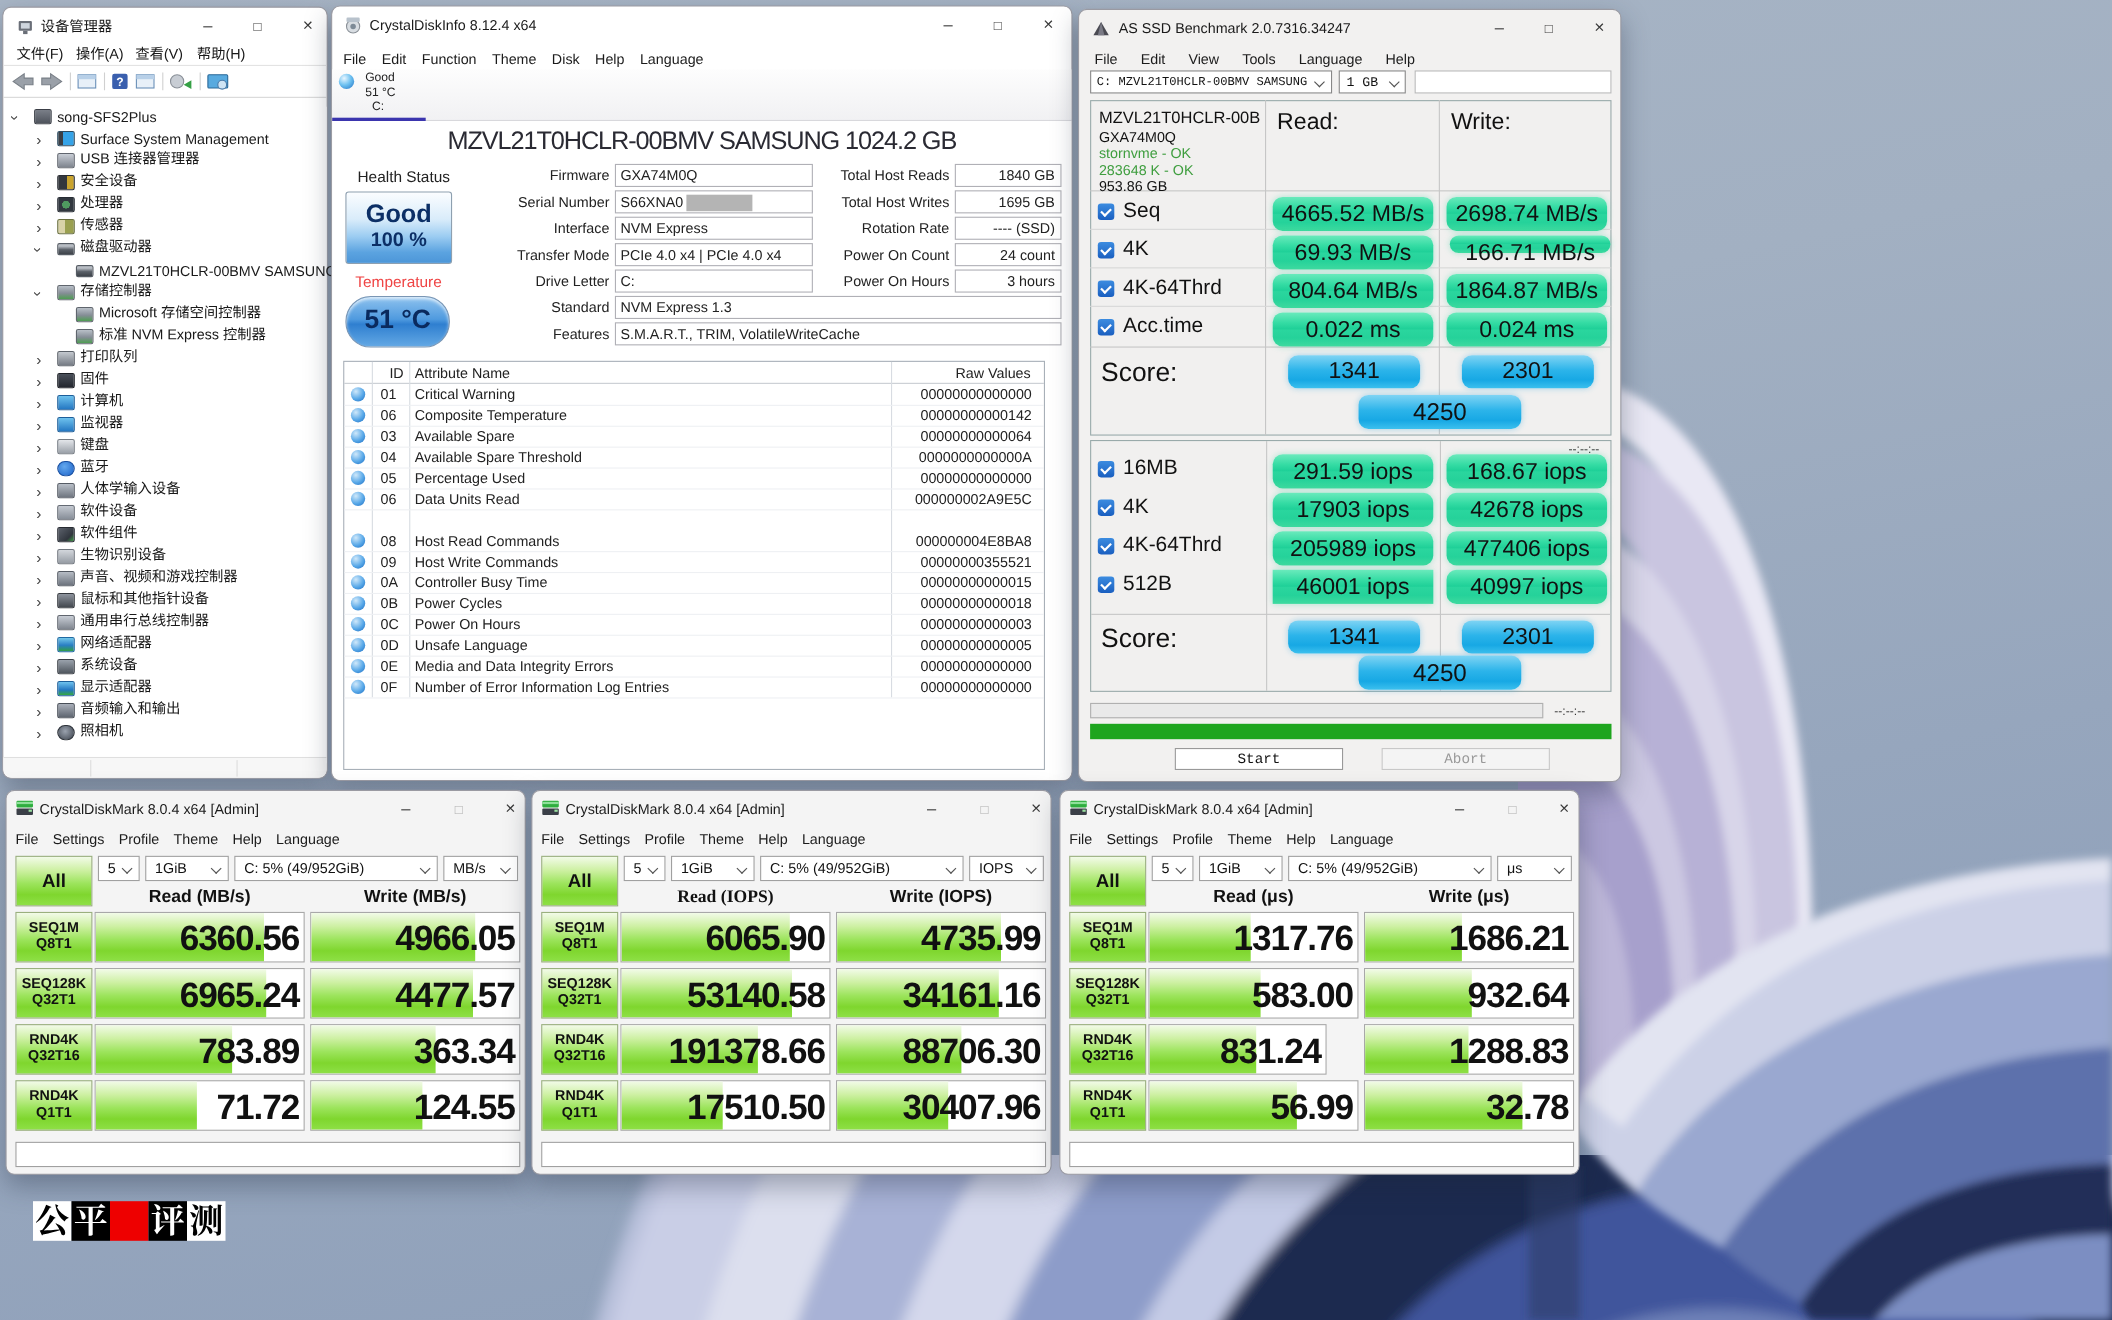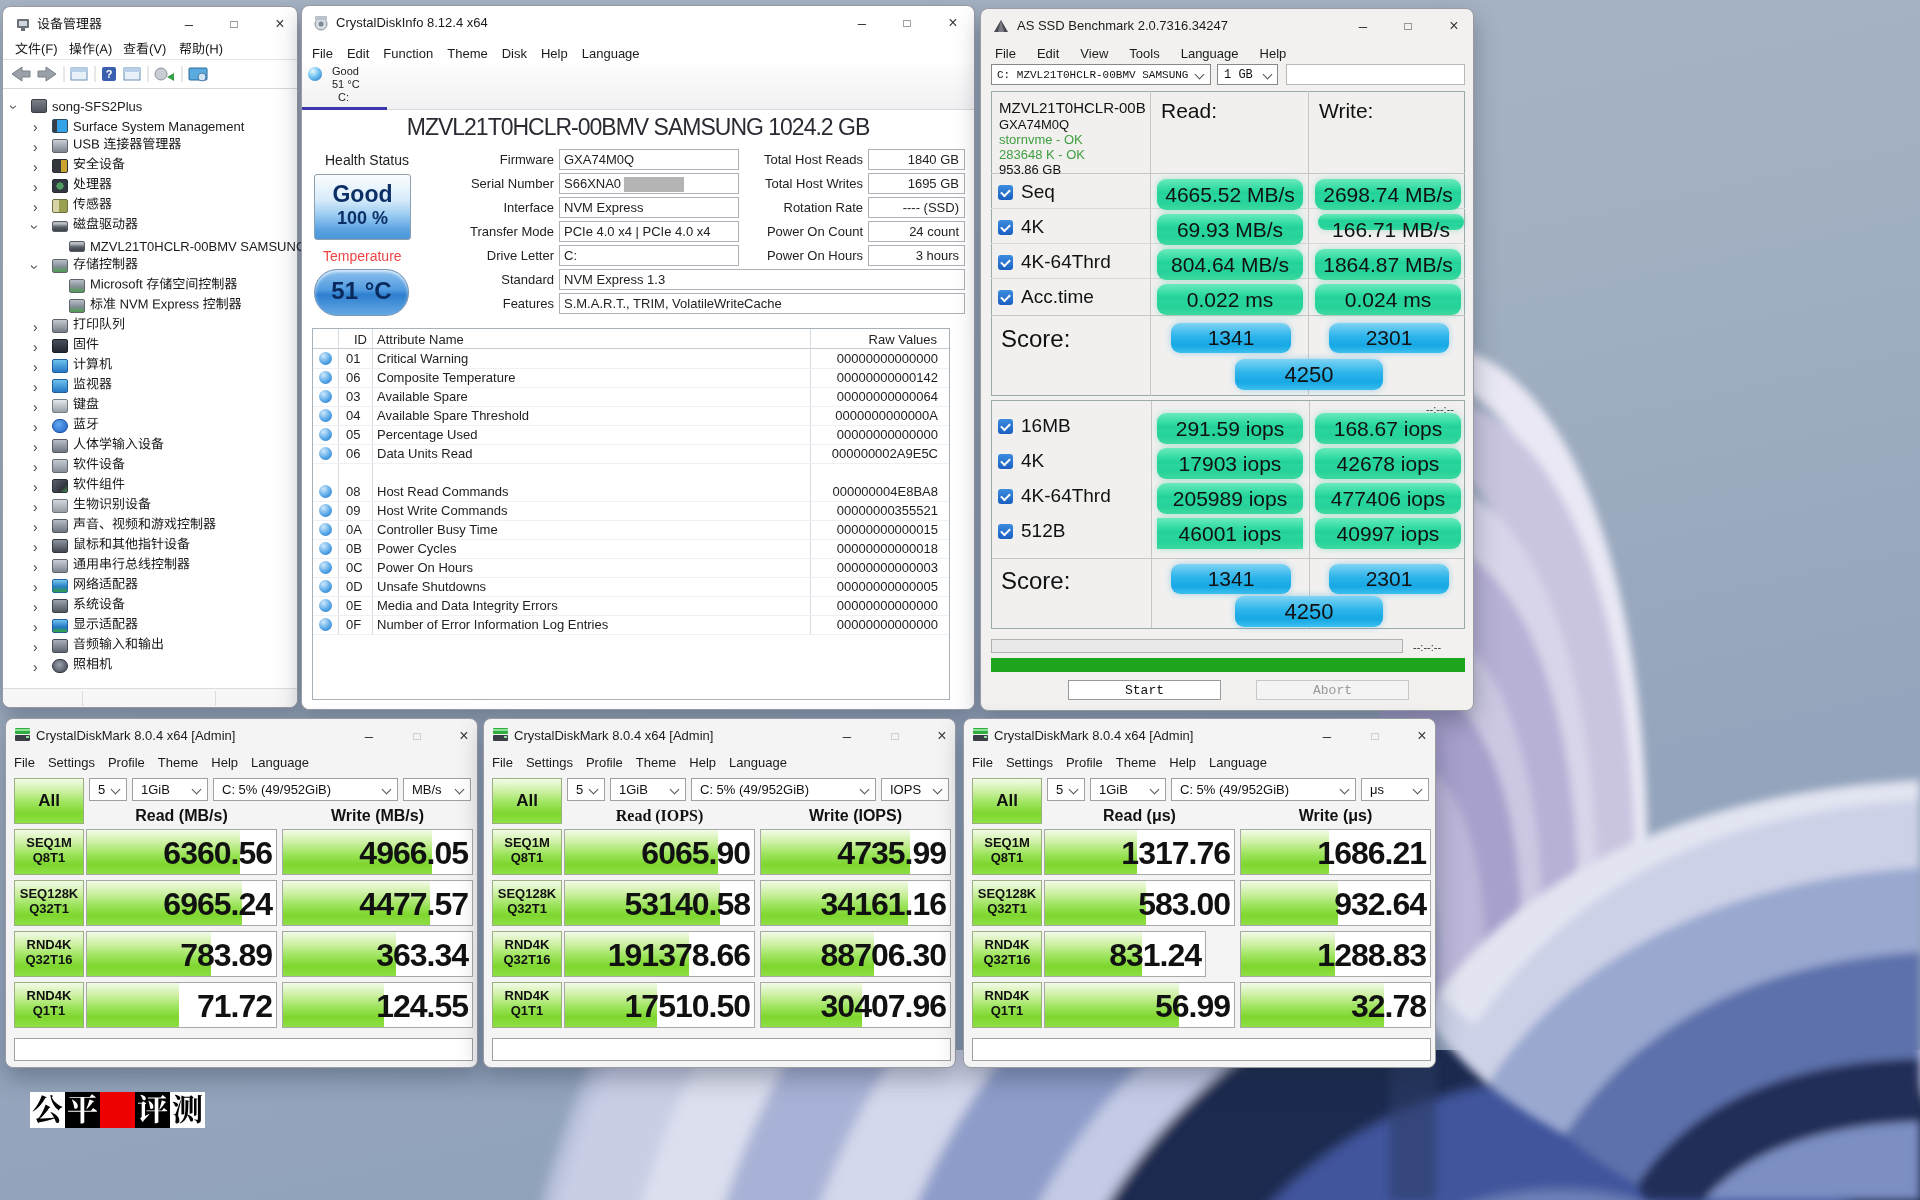--- a/index.html
+++ b/index.html
@@ -710,21 +710,21 @@
       </div>
       <div style="position:absolute;left:0;top:229px;width:100%;height:19px;border-bottom:1px solid #eef0f3;">
         <b style="position:absolute;left:6px;top:3px;width:13px;height:13px;border-radius:7px;background:radial-gradient(circle at 35% 30%,#cfe8fa,#58a8e8 55%,#1a6ac0);"></b>
         <span style="position:absolute;left:33px;top:2px;font-size:13px;color:#222;">0C</span>
         <span style="position:absolute;left:64px;top:2px;font-size:13px;color:#222;">Power On Hours</span>
         <span style="position:absolute;left:497px;top:2px;width:128px;text-align:right;font-size:13px;color:#222;">00000000000003</span>
       </div>
       <div style="position:absolute;left:0;top:248px;width:100%;height:19px;border-bottom:1px solid #eef0f3;">
         <b style="position:absolute;left:6px;top:3px;width:13px;height:13px;border-radius:7px;background:radial-gradient(circle at 35% 30%,#cfe8fa,#58a8e8 55%,#1a6ac0);"></b>
         <span style="position:absolute;left:33px;top:2px;font-size:13px;color:#222;">0D</span>
-        <span style="position:absolute;left:64px;top:2px;font-size:13px;color:#222;">Unsafe Shutdowns</span>
+        <span style="position:absolute;left:64px;top:2px;font-size:13px;color:#222;">Unsafe Language</span>
         <span style="position:absolute;left:497px;top:2px;width:128px;text-align:right;font-size:13px;color:#222;">00000000000005</span>
       </div>
       <div style="position:absolute;left:0;top:267px;width:100%;height:19px;border-bottom:1px solid #eef0f3;">
         <b style="position:absolute;left:6px;top:3px;width:13px;height:13px;border-radius:7px;background:radial-gradient(circle at 35% 30%,#cfe8fa,#58a8e8 55%,#1a6ac0);"></b>
         <span style="position:absolute;left:33px;top:2px;font-size:13px;color:#222;">0E</span>
         <span style="position:absolute;left:64px;top:2px;font-size:13px;color:#222;">Media and Data Integrity Errors</span>
         <span style="position:absolute;left:497px;top:2px;width:128px;text-align:right;font-size:13px;color:#222;">00000000000000</span>
       </div>
       <div style="position:absolute;left:0;top:286px;width:100%;height:19px;border-bottom:1px solid #eef0f3;">
         <b style="position:absolute;left:6px;top:3px;width:13px;height:13px;border-radius:7px;background:radial-gradient(circle at 35% 30%,#cfe8fa,#58a8e8 55%,#1a6ac0);"></b>

